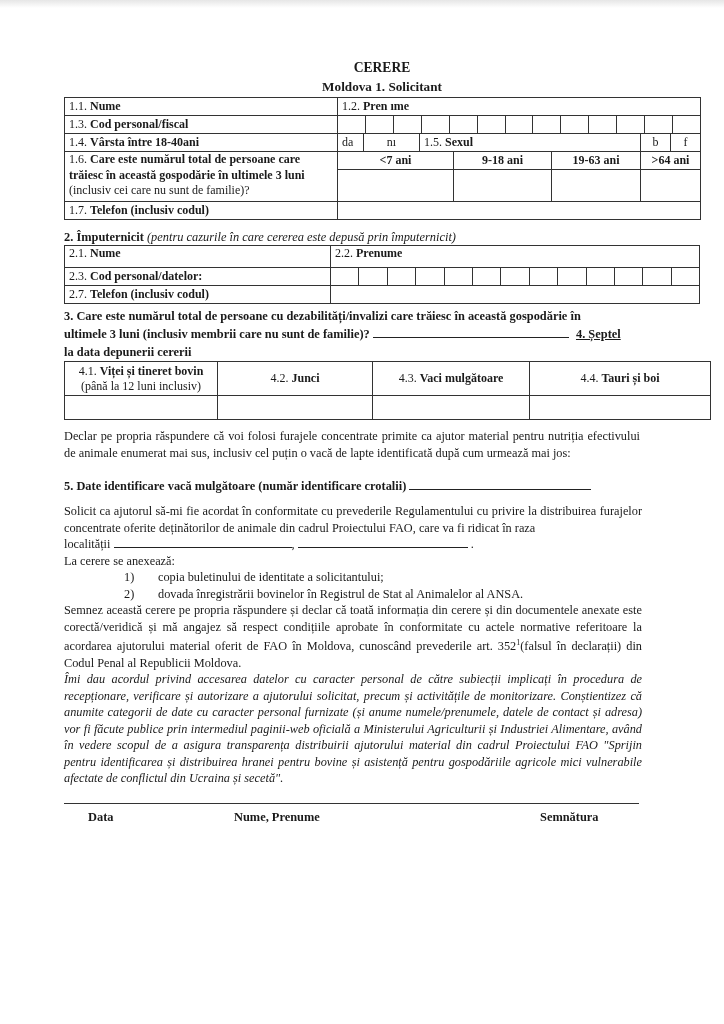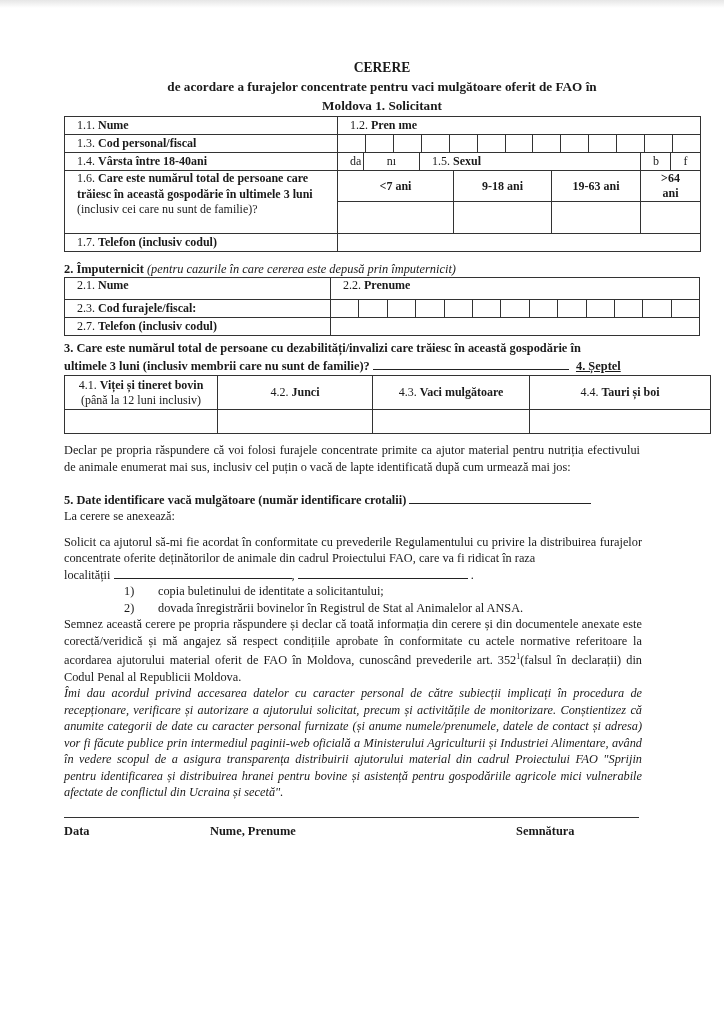--- a/index.html
+++ b/index.html
@@ -6,21 +6,21 @@
   body {
     width: 724px; height: 1024px; background: #ffffff; position: relative; overflow: hidden;
     font-family: "Liberation Serif", "DejaVu Serif", serif; color: #1a1a1a; font-size: 12.2px;
   }
   .topshade { position: absolute; left: 0; top: 0; width: 724px; height: 8px;
     background: linear-gradient(#e6e6e6, #ffffff); }
   .page { position: absolute; left: 64px; top: 58px; width: 636px; }
   .title { text-align: center; font-weight: bold; font-size: 13.2px; line-height: 19px; }
   .title.main { font-size: 13.6px; }
   table { border-collapse: collapse; width: 100%; table-layout: fixed; }
-  td { border: 1px solid #333; padding: 0 12px; font-size: 12px; line-height: 15px; vertical-align: middle; height: 17px; }
+  td { border: 1px solid #333; padding: 0 4px; font-size: 12px; line-height: 15px; vertical-align: middle; height: 17px; }
   b { font-weight: bold; }
   .sec { font-weight: bold; font-size: 12.4px; line-height: 16px; }
   .sec i { font-weight: normal; }
   .center { text-align: center; }
   .code-grid { display: flex; height: 100%; }
   .code-cell { flex: 1; border-left: 1px solid #333; height: 17px; }
   .code-cell:first-child { border-left: none; }
   .para { font-size: 12.3px; line-height: 16.5px; text-align: justify; }
   .para.ital { font-style: italic; }
   .blank { display: inline-block; border-bottom: 1px solid #222; height: 11px; vertical-align: baseline; }
@@ -30,21 +30,20 @@
   .sigrow { display: flex; font-weight: bold; font-size: 12.4px; margin-top: 6px; }
 </style>
 </head>
 <body>
 
 <div class="topshade"></div>
 
 <div class="page">
 
   <div class="title main">CERERE</div>
-  <div class="title">de acordare a furajelor concentrate pentru vaci mulgătoare oferit de FAO în</div>
   <div class="title">Moldova 1. Solicitant</div>
 
   <table style="margin-top:1px;">
     <colgroup>
       <col style="width:273px">
         <col style="width:26px">
         <col style="width:56px">
         <col style="width:34px">
         <col style="width:54px">
         <col style="width:44px">
@@ -115,21 +114,21 @@
     <colgroup>
         <col style="width:266px">
         <col>
       </colgroup>
     <tbody>
         <tr style="height:22px">
       <td style="vertical-align:top"><span>2.1.</span> <b>Nume</b></td>
       <td style="vertical-align:top"><span>2.2.</span> <b>Prenume</b></td>
     </tr>
     <tr>
-      <td><span>2.3.</span> <b>Cod furajele/fiscal:</b></td>
+      <td><span>2.3.</span> <b>Cod personal/datelor:</b></td>
       <td style="padding:0">
         <div class="code-grid">
           <div class="code-cell"></div>
           <div class="code-cell"></div>
           <div class="code-cell"></div>
           <div class="code-cell"></div>
           <div class="code-cell"></div>
           <div class="code-cell"></div>
           <div class="code-cell"></div>
           <div class="code-cell"></div>
@@ -148,20 +147,21 @@
   </tbody>
     </table>
 
   <div class="sec" style="margin-top:3px; line-height:18px;">
     <div>3. Care este numărul total de persoane cu dezabilități/invalizi care trăiesc în această gospodărie în</div>
     <div>
       <span>ultimele 3 luni (inclusiv membrii care nu sunt de familie)?</span>
       <span class="blank" style="width:196px;"></span>
       <span style="margin-left:4px;text-decoration:underline;">4. Șeptel</span>
     </div>
+    <div>la data depunerii cererii</div>
   </div>
 
   <table style="width:647px;">
     <colgroup>
         <col style="width:153px">
         <col style="width:155px">
         <col style="width:157px">
         <col>
       </colgroup>
     <tbody>
@@ -183,43 +183,43 @@
   </tbody>
     </table>
 
   <div class="para" style="margin-top:8px; width:576px;">Declar pe propria răspundere că voi folosi furajele concentrate primite ca ajutor material pentru nutriția efectivului de animale enumerat mai sus, inclusiv cel puțin o vacă de lapte identificată după cum urmează mai jos:</div>
 
   <div class="sec" style="margin-top:17px;">
     <span>5. Date identificare vacă mulgătoare (număr identificare crotalii)</span>
     <span class="blank" style="width:182px;"></span>
   </div>
 
-  <div class="para">La cerere se anexează:</div>
-
   <div class="para" style="margin-top:9px; width:578px;">
     <span>Solicit ca ajutorul să-mi fie acordat în conformitate cu prevederile Regulamentului cu privire la distribuirea furajelor concentrate oferite deținătorilor de animale din cadrul Proiectului FAO, care va fi ridicat în raza</span><br>
     <span>localității</span>
     <span class="blank" style="width:178px;"></span><span>,</span>
     <span class="blank" style="width:170px;"></span>
     <span>.</span>
   </div>
+
+  <div class="para">La cerere se anexează:</div>
   <div class="annex">
     <span class="num">1)</span><span>copia buletinului de identitate a solicitantului;</span>
   </div>
   <div class="annex">
     <span class="num">2)</span><span>dovada înregistrării bovinelor în Registrul de Stat al Animalelor al ANSA.</span>
   </div>
 
   <div class="para" style="width:578px;">
     <span>Semnez această cerere pe propria răspundere și declar că toată informația din cerere și din documentele anexate este corectă/veridică și mă angajez să respect condițiile aprobate în conformitate cu actele normative referitoare la acordarea ajutorului material oferit de FAO în Moldova, cunoscând prevederile art.</span>
     <span>352</span><sup style="font-size:8px">1</sup><span>(falsul în declarații) din Codul Penal al Republicii Moldova.</span>
   </div>
 
   <div class="para ital" style="width:578px;">Îmi dau acordul privind accesarea datelor cu caracter personal de către subiecții implicați în procedura de recepționare, verificare și autorizare a ajutorului solicitat, precum și activitățile de monitorizare. Conștientizez că anumite categorii de date cu caracter personal furnizate (și anume numele/prenumele, datele de contact și adresa) vor fi făcute publice prin intermediul paginii-web oficială a Ministerului Agriculturii și Industriei Alimentare, având în vedere scopul de a asigura transparența distribuirii ajutorului material din cadrul Proiectului FAO "Sprijin pentru identificarea și distribuirea hranei pentru bovine și asistență pentru gospodăriile agricole mici vulnerabile afectate de conflictul din Ucraina și secetă".</div>
 
   <div class="sigline" style="width:575px; margin-top:16px;"></div>
   <div class="sigrow">
-    <span style="width:146px;">Data</span>
+    <span style="width:146px;margin-left:24px;">Data</span>
     <span style="width:306px;">Nume, Prenume</span>
     <span>Semnătura</span>
   </div>
 
 </div>
 
 </body></html>

